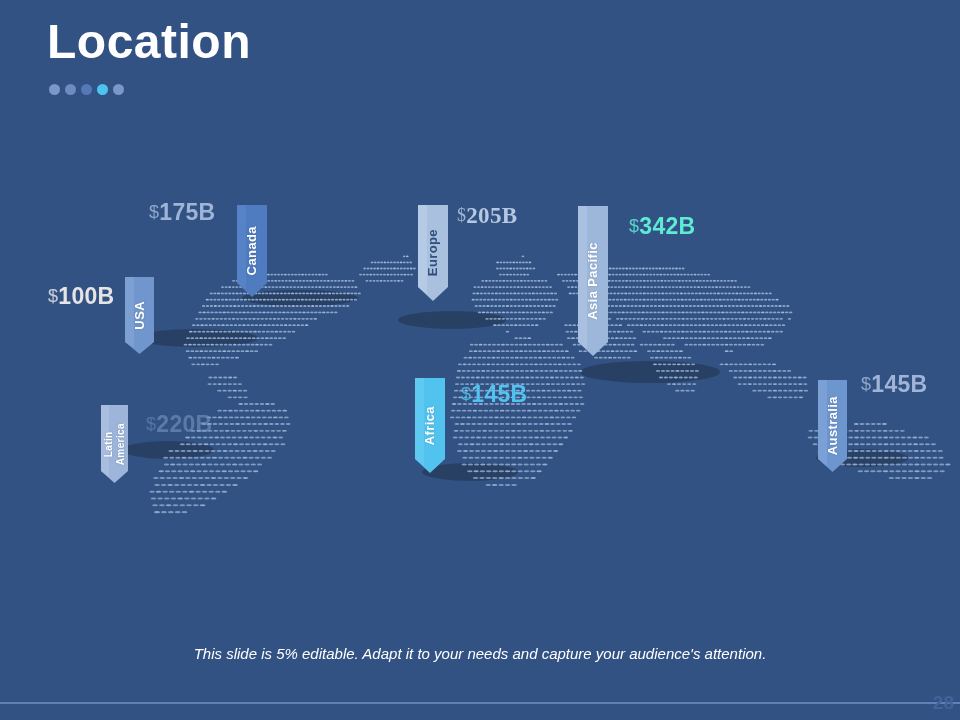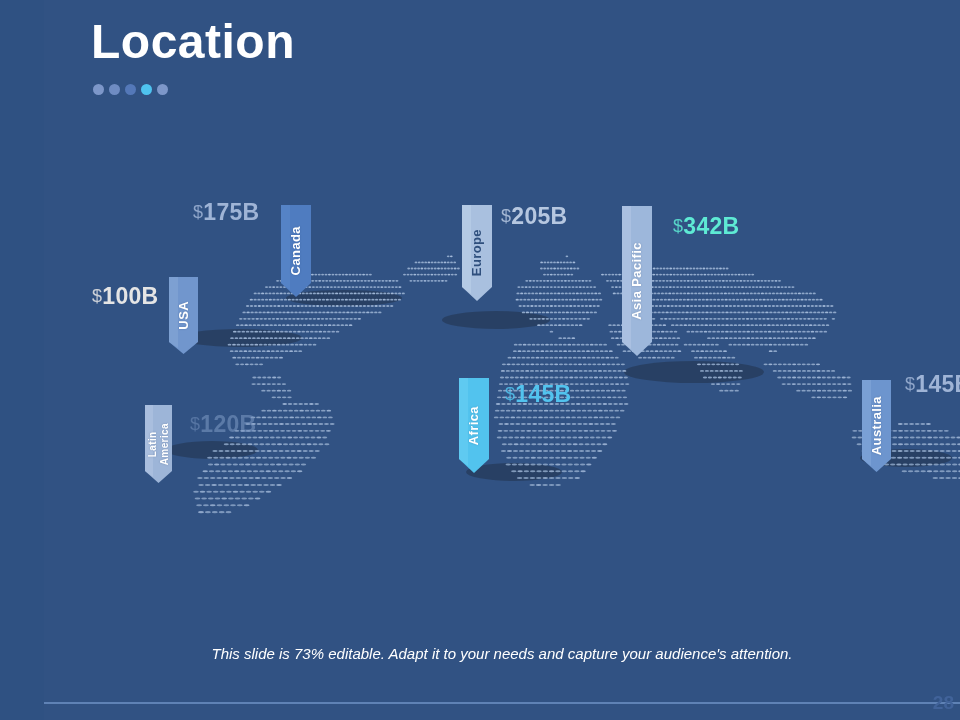--- a/index.html
+++ b/index.html
@@ -2,21 +2,21 @@
 <html><head>
 <meta charset="utf-8">
 <style>
   html,body{margin:0;padding:0;}
   body{
     width:960px;height:720px;overflow:hidden;
     background:#2f5182;
     font-family:"Liberation Sans","DejaVu Sans",sans-serif;
     position:relative;
   }
-  .slide{position:absolute;inset:0;background:#315283;overflow:hidden;margin-left:44px;}
+  .slide{position:absolute;inset:0;background:#315283;overflow:hidden;}
 
   
   .title{
     position:absolute;left:47px;top:16px;
     font-size:48px;font-weight:700;color:#ffffff;
     letter-spacing:.5px;line-height:1.1;
   }
   .dots{position:absolute;left:49px;top:84px;display:flex;gap:5px;align-items:center;}
   .dots span{display:block;width:11px;height:11px;border-radius:50%;}
 
@@ -2404,33 +2404,33 @@
     <div class="ribbon">
       <svg class="body" viewBox="0 0 27 78" preserveAspectRatio="none">
         <polygon points="0,0 27,0 27,66 13.5,78 0,66" fill="#9db5d8"></polygon>
         <polygon points="0,0 8,0 8,72 0,66" fill="#b0c4e2" opacity=".6"></polygon>
       </svg>
       <div class="lbl">Latin
 America</div>
     </div>
   </div>
   <div class="value" style="left:146px;top:411px;color:#7f9bc6;opacity:.55;">
-    <span class="cur">$</span><span>120B</span>
+    <span class="cur">$</span><span>220B</span>
   </div>
 
   <div class="marker" style="left:418px;top:205px;width:30px;height:96px;">
     <div class="ribbon">
       <svg class="body" viewBox="0 0 30 96" preserveAspectRatio="none">
         <polygon points="0,0 30,0 30,82 15,96 0,82" fill="#a9c0df"></polygon>
         <polygon points="0,0 9,0 9,89 0,82" fill="#bdd0ea" opacity=".6"></polygon>
       </svg>
       <div class="lbl" style="color:#2f4f7d;text-shadow:none;">Europe</div>
     </div>
   </div>
-  <div class="value" style="left:457px;top:203px;color:#b6c7e0;">
+  <div class="value" style="left:457px;top:203px;color:#b6c7e0;font-family:Liberation Serif, serif;">
     <span class="cur">$</span><span>205B</span>
   </div>
 
   <div class="marker" style="left:578px;top:206px;width:30px;height:150px;">
     <div class="ribbon">
       <svg class="body" viewBox="0 0 30 150" preserveAspectRatio="none">
         <polygon points="0,0 30,0 30,136 15,150 0,136" fill="#9db7db"></polygon>
         <polygon points="0,0 9,0 9,143 0,136" fill="#b2c6e4" opacity=".6"></polygon>
       </svg>
       <div class="lbl">Asia Pacific</div>
@@ -2459,17 +2459,17 @@
         <polygon points="0,0 29,0 29,79 14.5,92 0,79" fill="#6d95ce"></polygon>
         <polygon points="0,0 9,0 9,86 0,79" fill="#84a8da" opacity=".6"></polygon>
       </svg>
       <div class="lbl">Australia</div>
     </div>
   </div>
   <div class="value" style="left:861px;top:371px;color:#9fb4d6;">
     <span class="cur">$</span><span>145B</span>
   </div>
 
-  <div class="footer-text">This slide is 73% editable. Adapt it to your needs and capture your audience's attention.</div>
+  <div class="footer-text">This slide is 5% editable. Adapt it to your needs and capture your audience's attention.</div>
   <div class="footline"></div>
   <div class="pagenum">28</div>
 
 </div>
 
 </body></html>

